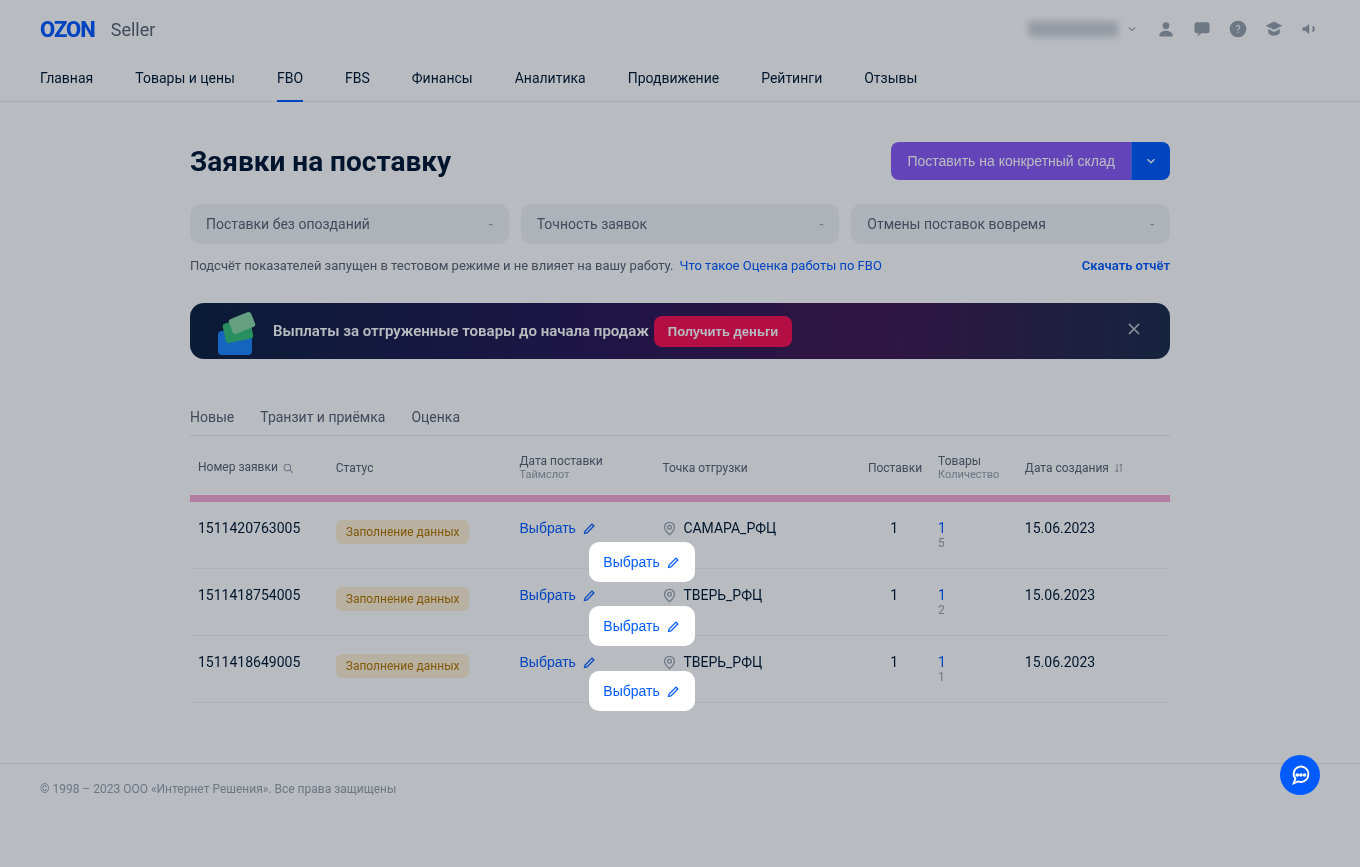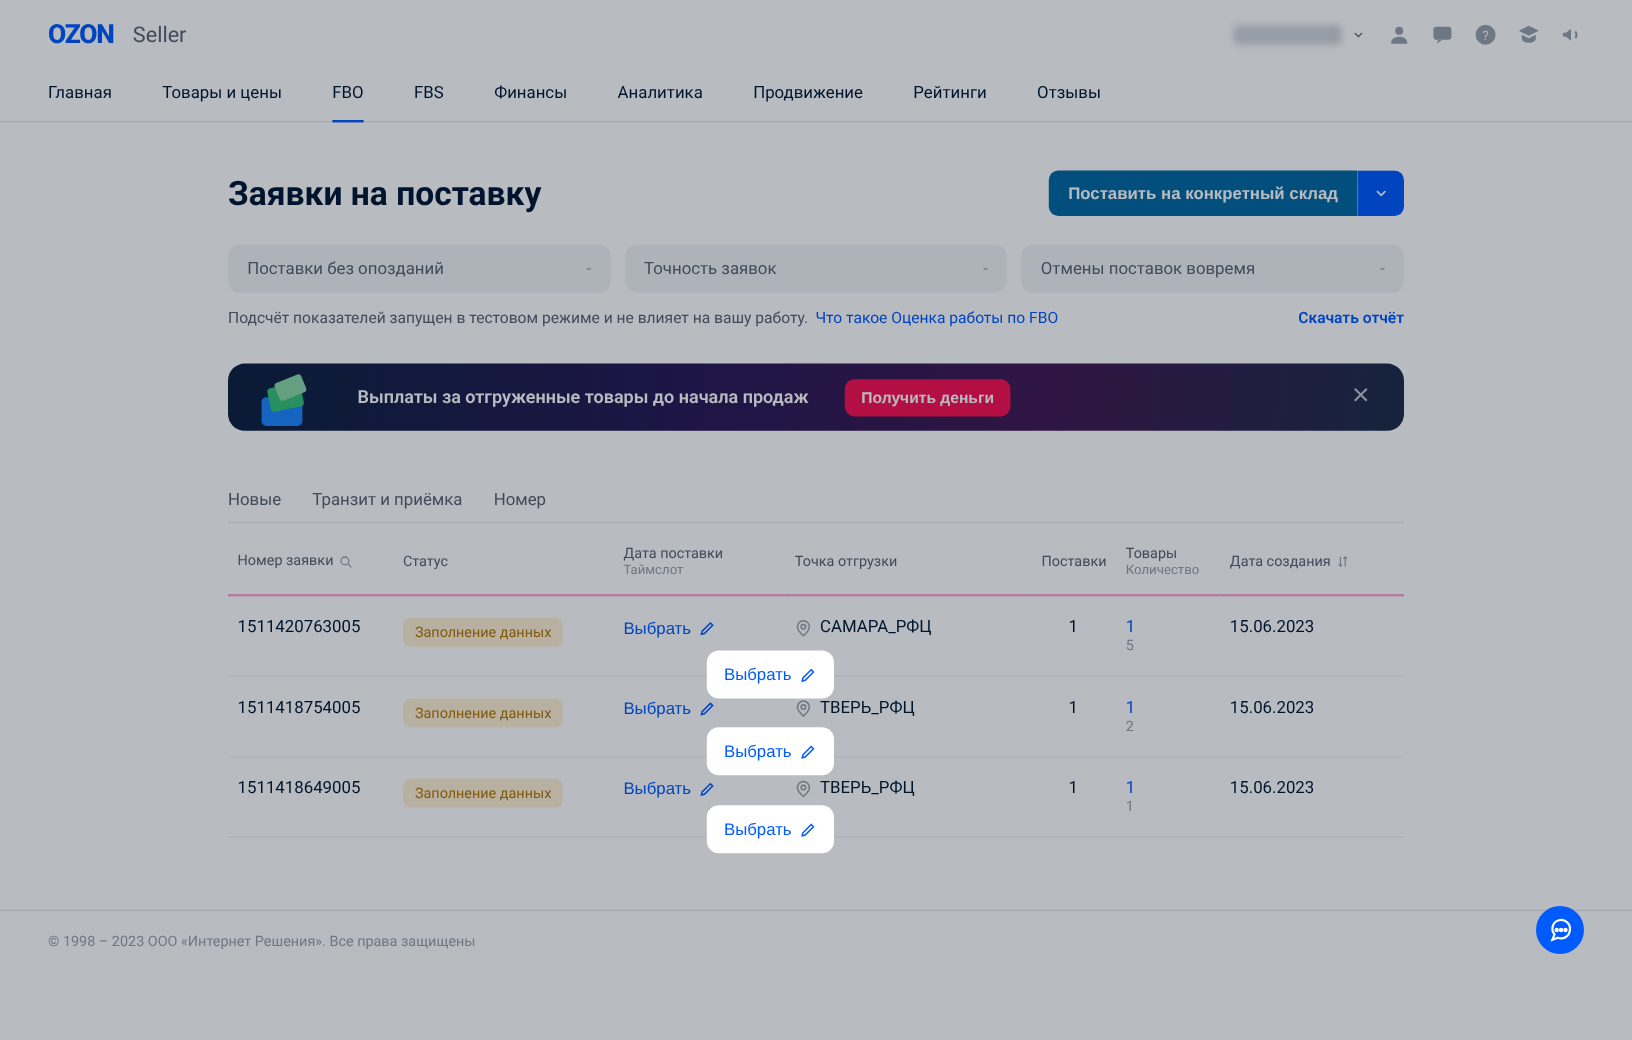--- a/index.html
+++ b/index.html
@@ -15,39 +15,39 @@
 .header-icons{display:flex;gap:16px;margin-left:18px;}
 .header-icons .hicon{width:20px;height:20px;color:#99a2ad;cursor:pointer;}
 .nav{display:flex;gap:42px;padding:0 40px;border-bottom:1px solid #e6e9ee;height:44px;}
 .nav-item{color:#001a34;font-size:14px;cursor:pointer;padding:12px 0;position:relative;}
 .nav-item.active{color:#001a34;}
 .nav-item.active::after{content:"";position:absolute;bottom:-1px;left:0;right:0;height:2px;background:#005bff;}
 .main{max-width:980px;margin:0 auto;padding:40px 0 60px;}
 .page-head{display:flex;align-items:center;justify-content:space-between;margin-bottom:24px;}
 .page-title{font-size:28px;font-weight:700;color:#001a34;}
 .primary-btn-group{display:flex;}
-.primary-btn{background:#0369a1;color:#fff;border:none;padding:11px 16px;font-size:14px;font-weight:700;border-radius:8px 0 0 8px;cursor:pointer;}
+.primary-btn{background:#8b5cf6;color:#fff;border:none;padding:11px 16px;font-size:14px;font-weight:400;border-radius:8px 0 0 8px;cursor:pointer;}
 .primary-btn-caret{background:#005bff;color:#fff;border:none;border-left:1px solid rgba(255,255,255,0.25);padding:0 12px;border-radius:0 8px 8px 0;cursor:pointer;display:flex;align-items:center;}
 .stats-row{display:flex;gap:12px;margin-bottom:14px;}
 .stat-pill{flex:1;background:#f2f4f7;border-radius:10px;padding:12px 16px;display:flex;justify-content:space-between;align-items:center;color:#5a6472;font-size:14px;}
 .stat-pill .dash{color:#99a2ad;}
 .info-line{font-size:13px;color:#5a6472;display:flex;align-items:flex-end;gap:6px;margin-bottom:30px;}
 .info-line a{color:#005bff;text-decoration:none;}
 .info-line .dl{margin-left:auto;color:#005bff;font-weight:600;}
-.banner{border-radius:14px;padding:0 22px;height:56px;display:flex;align-items:center;gap:30px;color:#fff;position:relative;margin-bottom:40px;background:linear-gradient(95deg,#0e2240 0%,#2a1a56 40%,#431a52 70%,#1e2e4a 100%);}
+.banner{border-radius:14px;padding:0 22px;height:56px;display:flex;align-items:center;gap:5px;color:#fff;position:relative;margin-bottom:40px;background:linear-gradient(95deg,#0e2240 0%,#2a1a56 40%,#431a52 70%,#1e2e4a 100%);}
 .banner-ill{width:56px;height:56px;display:flex;align-items:flex-end;}
 .banner-text{font-size:15px;font-weight:600;}
 .banner-btn{background:#f91155;border:none;color:#fff;padding:8px 14px;border-radius:8px;font-size:13px;font-weight:600;cursor:pointer;}
 .banner-close{margin-left:auto;width:24px;height:24px;color:#c3c9d2;cursor:pointer;}
 .tabs{display:flex;gap:26px;border-bottom:1px solid #e6e9ee;margin-bottom:0;}
 .tab{font-size:14px;color:#5a6472;padding:10px 0;cursor:pointer;position:relative;}
 .tab.active{color:#001a34;font-weight:500;}
 .tab.active::after{content:"";position:absolute;bottom:-1px;left:0;right:0;height:2px;background:#005bff;}
 table{width:100%;border-collapse:collapse;}
-thead th{text-align:left;font-weight:400;font-size:12px;color:#5a6472;padding:18px 8px 14px;border-bottom:2px solid #f9a8d4;}
+thead th{text-align:left;font-weight:400;font-size:12px;color:#5a6472;padding:18px 8px 14px;border-bottom:7px solid #f9a8d4;}
 thead th .sub{display:block;font-size:11px;color:#99a2ad;}
 tbody td{padding:18px 8px;vertical-align:top;font-size:14px;color:#001a34;}
 tbody tr{border-bottom:1px solid #f0f2f5;}
 .status-chip{display:inline-block;background:#fff1d6;color:#b37700;border-radius:6px;padding:5px 10px;font-size:12px;text-align:center;}
 .select-btn{display:inline-flex;align-items:center;gap:6px;color:#005bff;font-size:14px;cursor:pointer;background:transparent;border:none;padding:0;}
 .loc{display:flex;align-items:center;gap:6px;color:#001a34;}
 .loc svg{color:#99a2ad;}
 .goods-count{color:#005bff;}
 .goods-sub{color:#99a2ad;font-size:12px;display:block;}
 .th-icon{display:inline-flex;vertical-align:middle;margin-left:4px;}
@@ -161,21 +161,21 @@
     <span class="banner-close">
       <svg viewBox="0 0 24 24" width="20" height="20">
           <path d="M6 6l12 12M18 6L6 18" stroke="currentColor" stroke-width="2" fill="none"></path>
         </svg>
     </span>
   </div>
 
   <div class="tabs">
     <span class="tab">Новые</span>
     <span class="tab">Транзит и приёмка</span>
-    <span class="tab">Номер</span>
+    <span class="tab">Оценка</span>
   </div>
 
   <table>
     <thead>
       <tr>
         <th class="col-id"><span>Номер заявки</span><span class="th-icon">
               <svg width="13" height="13" viewBox="0 0 24 24" fill="none" stroke="#99a2ad" stroke-width="2">
                 <circle cx="10" cy="10" r="6"></circle>
                 <path d="M15 15l5 5"></path>
               </svg>

